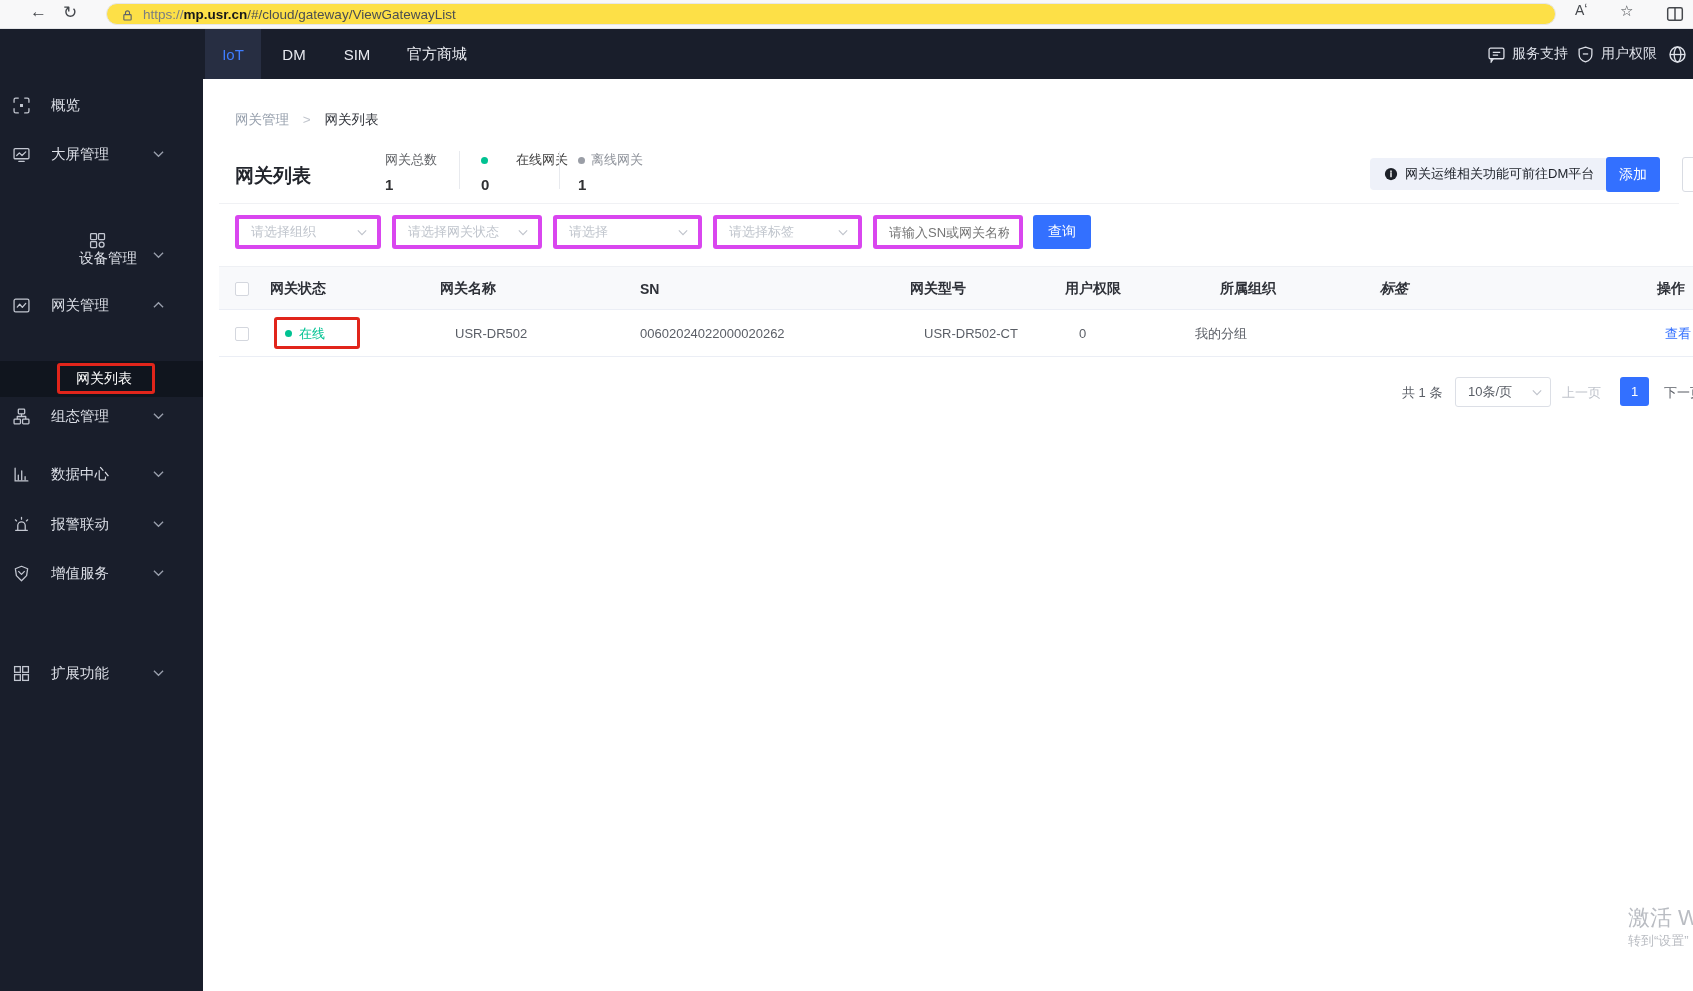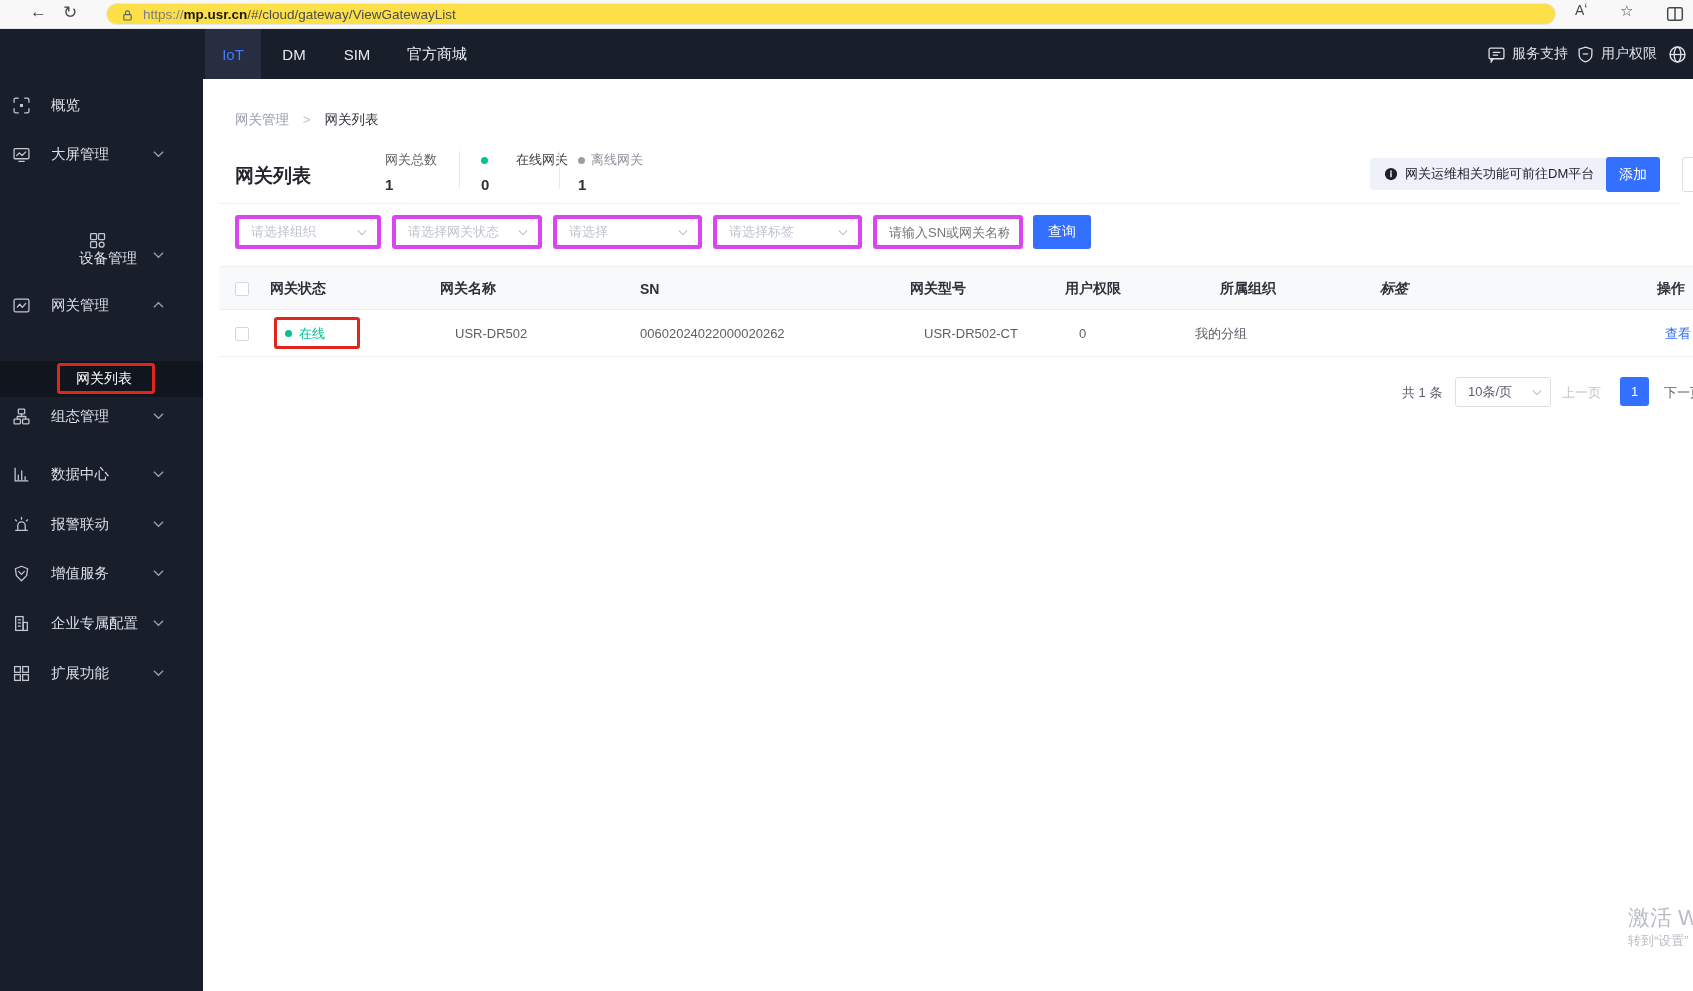--- a/index.html
+++ b/index.html
@@ -250,31 +250,20 @@
     <svg width="17" height="17" viewBox="0 0 16 16" fill="none" stroke="#c3c7d1" stroke-width="1.2" stroke-linejoin="round">
       <path d="M8 1.2l5.8 2.3-1 6.5L8 14.8 3.2 10l-1-6.5z"></path>
         <path d="M5 5.8l3 3 3-3"></path>
     </svg>
     <span>增值服务</span>
     <svg class="chev" style="top:19px;" width="11" height="8" viewBox="0 0 12 8">
         <path d="M1 1.5l5 5 5-5" fill="none" stroke="#9aa0ad" stroke-width="1.4"></path>
       </svg>
   </div>
 
-  <div class="sit" style="top:571px;">
-    <svg width="17" height="17" viewBox="0 0 16 16" fill="none" stroke="#c3c7d1" stroke-width="1.2">
-      <rect x="2.5" y="1.5" width="7" height="13"></rect>
-        <rect x="9.5" y="7" width="4" height="7.5"></rect>
-      <path d="M5 4.5h2M5 7.5h2M5 10.5h2" stroke-linecap="round"></path>
-    </svg>
-    <span>企业专属配置</span>
-    <svg class="chev" style="top:19px;" width="11" height="8" viewBox="0 0 12 8">
-        <path d="M1 1.5l5 5 5-5" fill="none" stroke="#9aa0ad" stroke-width="1.4"></path>
-      </svg>
-  </div>
 
   <div class="sit" style="top:621px;">
     <svg width="17" height="17" viewBox="0 0 16 16" fill="none" stroke="#c3c7d1" stroke-width="1.2">
       <rect x="1.5" y="1.5" width="5.4" height="5.4"></rect>
         <rect x="9.1" y="1.5" width="5.4" height="5.4"></rect>
       <rect x="1.5" y="9.1" width="5.4" height="5.4"></rect>
         <rect x="9.1" y="9.1" width="5.4" height="5.4"></rect>
     </svg>
     <span>扩展功能</span>
     <svg class="chev" style="top:19px;" width="11" height="8" viewBox="0 0 12 8">

